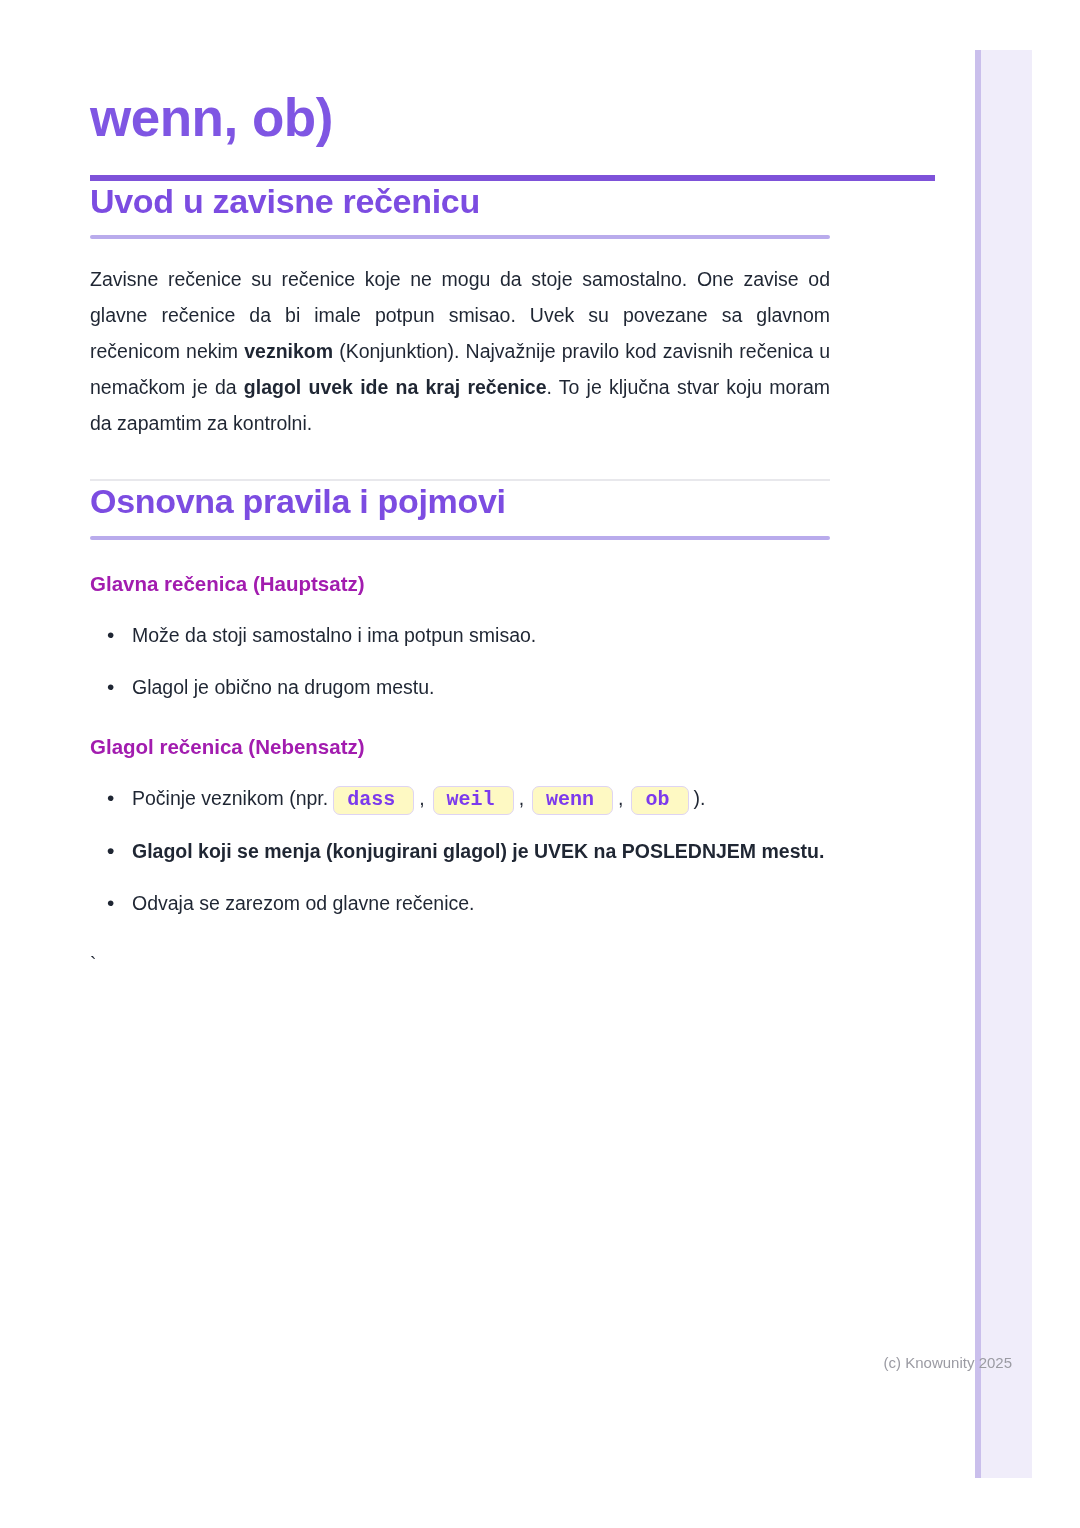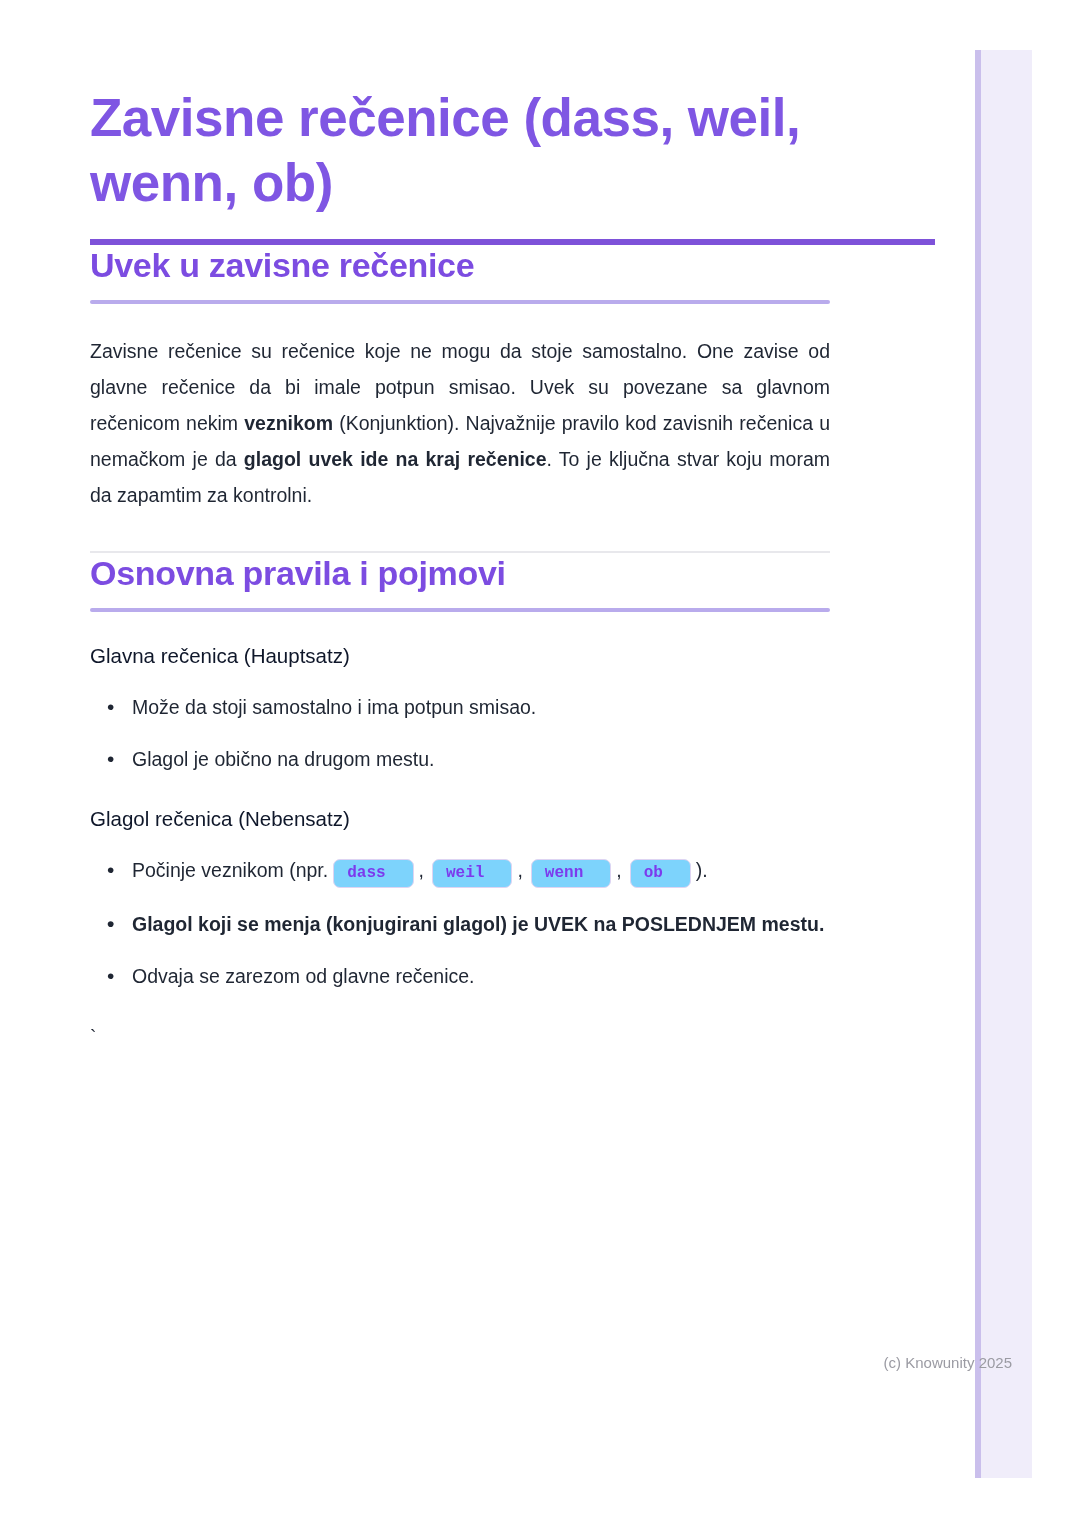--- a/index.html
+++ b/index.html
@@ -57,40 +57,40 @@
   .section-intro-heading { margin-top: 50px; }
   .section-rules-heading { margin-top: 46px; }
   .section-underline {
     height: 4px;
     width: 740px;
     background: #b9abec;
     border-radius: 2px;
     margin-top: 14px;
   }
   .intro-paragraph {
-    margin-top: 29px;
+    margin-top: 22px;
     width: 740px;
     font-size: 19.5px;
     line-height: 36px;
     text-align: justify;
     color: #1f2633;
   }
   .intro-paragraph .b { font-weight: bold; }
   .paragraph-divider {
     margin-top: 38px;
     height: 2px;
     width: 740px;
     background: #e8e8ec;
   }
   h3.subheading {
     margin: 0;
     margin-top: 32px;
     font-size: 20.5px;
-    font-weight: normal;
-    color: #0f172a;
+    font-weight: bold;
+    color: #a21caf;
   }
   ul.bullet-list {
     margin: 8px;
     margin-top: 24px;
     padding: 0;
     list-style: none;
     width: 740px;
   }
   ul.bullet-list li {
     position: relative;
@@ -106,27 +106,27 @@
     left: 9px;
     top: -1px;
     font-size: 21px;
     color: #1f2633;
   }
   li.bold-item, .b { font-weight: bold; }
   .italic { font-style: italic; }
   .code-chip {
     display: inline-block;
     font-family: "Liberation Mono", "DejaVu Sans Mono", monospace;
-    font-size: 16px;
+    font-size: 20px;
     font-weight: bold;
     color: #7c3aed;
-    background: #7dd3fc;
+    background: #fef9c3;
     border: 1px solid #ded4f2;
     border-radius: 7px;
-    padding: 3px 27px 4px 13px;
+    padding: 3px 18px 4px 13px;
     margin: 0 5px;
     line-height: 20px;
   }
   .chip-sep { margin-right: 3px; }
   .stray-backtick {
     margin-top: 34px;
     font-size: 19px;
     color: #1f2633;
   }
   .footer-copyright {
@@ -139,27 +139,26 @@
   }
 </style>
 </head>
 <body>
 
 <div class="side-stripe"></div>
 
 <div class="content">
 
   <h1 class="doc-title">
-    <span>Zavisne rečenice (dass, weil,</span>
     <span>wenn, ob)</span>
   </h1>
 
   <div class="title-rule"></div>
 
-  <h2 class="section-heading section-intro-heading">Uvek u zavisne rečenice</h2>
+  <h2 class="section-heading section-intro-heading">Uvod u zavisne rečenicu</h2>
   <div class="section-underline"></div>
 
   <p class="intro-paragraph"><span>Zavisne rečenice su rečenice koje ne mogu da stoje samostalno. One zavise od glavne rečenice da bi imale potpun smisao. Uvek su povezane sa glavnom rečenicom nekim </span><span class="b">veznikom</span><span> (Konjunktion). Najvažnije pravilo kod zavisnih rečenica u nemačkom je da </span><span class="b">glagol uvek ide na kraj rečenice</span><span>. To je ključna stvar koju moram da zapamtim za kontrolni.</span></p>
 
   <div class="paragraph-divider"></div>
 
   <h2 class="section-heading section-rules-heading">Osnovna pravila i pojmovi</h2>
   <div class="section-underline"></div>
 
   <h3 class="subheading">Glavna rečenica (Hauptsatz)</h3>

